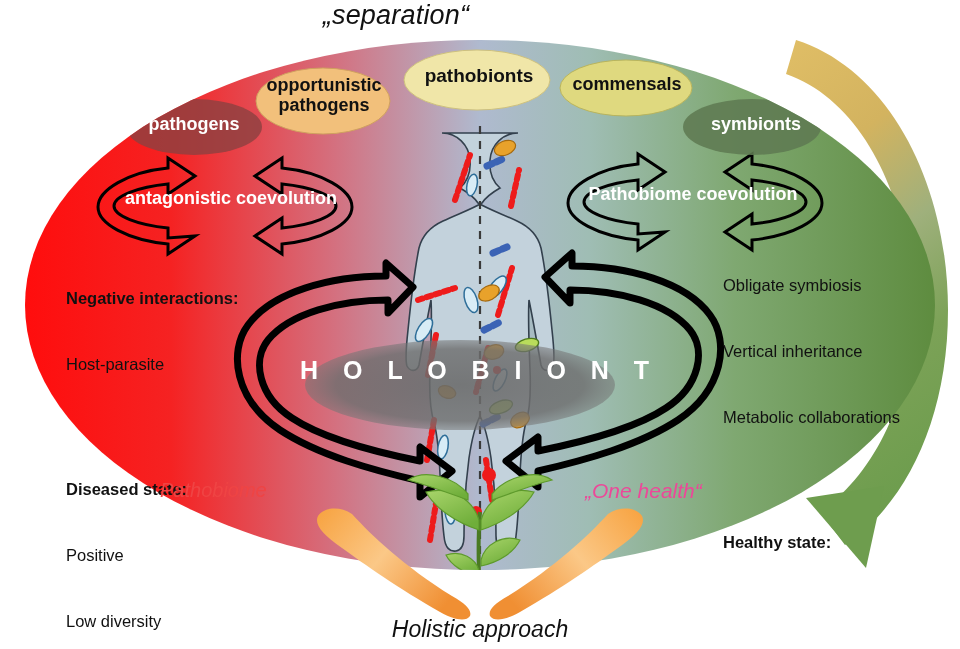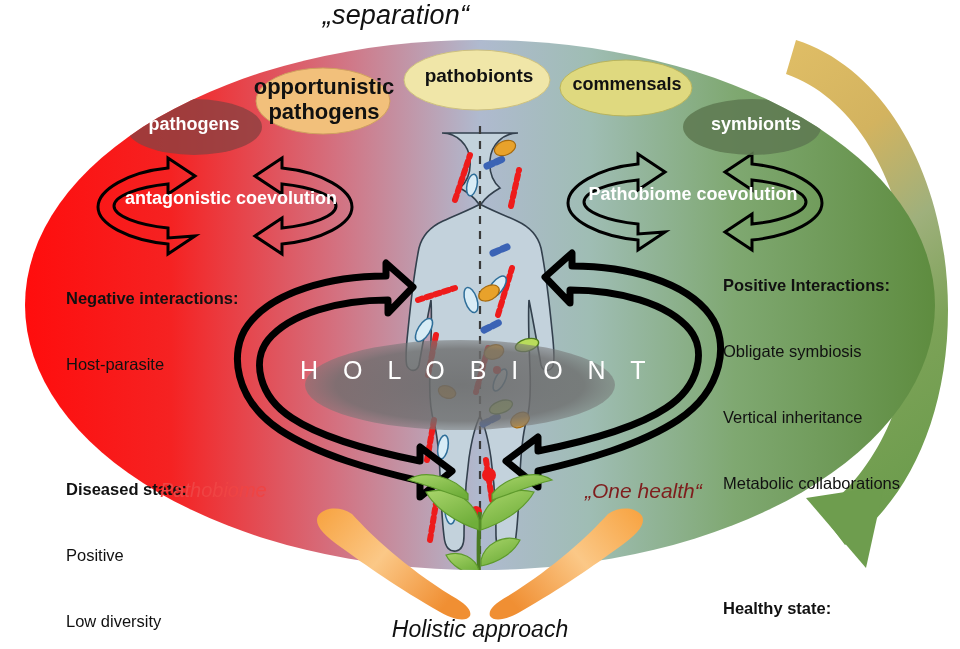--- a/index.html
+++ b/index.html
@@ -21,51 +21,51 @@
   .caption-holistic{
     left:0;top:616px;width:960px;text-align:center;
     font-size:23px;font-style:italic;color:#111;
   }
 
   
   .bubble-label{
     font-weight:bold;text-align:center;line-height:1.12;
   }
   .lbl-pathogens{left:124px;top:114px;width:140px;font-size:18px;color:#ffffff;}
-  .lbl-opp{left:252px;top:75px;width:144px;font-size:22px;color:#111;}
+  .lbl-opp{left:252px;top:75px;width:144px;font-size:18px;color:#111;}
   .lbl-pathobionts{left:404px;top:65px;width:150px;font-size:19px;color:#111;}
   .lbl-commensals{left:556px;top:74px;width:142px;font-size:18px;color:#111;}
   .lbl-symbionts{left:688px;top:114px;width:136px;font-size:18px;color:#ffffff;}
 
   
   .coevo{font-weight:bold;color:#ffffff;font-size:18px;text-align:center;}
   .coevo-left{left:100px;top:188px;width:262px;}
   .coevo-right{left:570px;top:184px;width:246px;}
 
   
   .block{font-size:16.5px;line-height:22px;color:#111;}
   .block b{font-weight:bold;display:block;}
   .block span{display:block;}
   .block .gap{height:15px;display:block;}
   .block-left{left:66px;top:243px;width:230px;}
   .block-right{left:723px;top:230px;width:232px;}
 
   
   .holo-word{
     left:300px;top:356px;width:320px;text-align:right;
-    font-size:25px;color:#ffffff;letter-spacing:9px;font-weight:400;
+    font-size:25px;color:#ffffff;letter-spacing:9px;font-weight:700;
   }
   .holo-sub{
     left:300px;top:389px;width:320px;text-align:center;
     font-size:25px;color:#ffffff;
   }
 
   
   .lbl-pathobiome{left:160px;top:479px;font-size:20px;font-style:italic;color:#ef4444;}
-  .lbl-onehealth{left:585px;top:479px;font-size:21px;font-style:italic;color:#7f1d1d;}
+  .lbl-onehealth{left:585px;top:479px;font-size:21px;font-style:italic;color:#ec4899;}
 </style>
 </head>
 <body>
 
 <div id="stage">
 
   <svg id="svgroot" viewBox="0 0 960 649">
     <defs>
       <linearGradient id="mainGrad" x1="0" y1="0" x2="1" y2="0">
         <stop offset="0.00" stop-color="#FF0D0D"></stop>
@@ -332,21 +332,20 @@
     <b>Negative interactions:</b>
     <span>Host-parasite</span>
     <span class="gap"></span>
     <b>Diseased state:</b>
     <span>Positive</span>
     <span>Low diversity</span>
     
   </div>
 
   <div class="txt block block-right">
-    <b>Positive Interactions:</b>
     <span>Obligate symbiosis</span>
     <span>Vertical inheritance</span>
     <span>Metabolic collaborations</span>
     <span class="gap"></span>
     <b>Healthy state:</b>
     
     
     
   </div>
 

